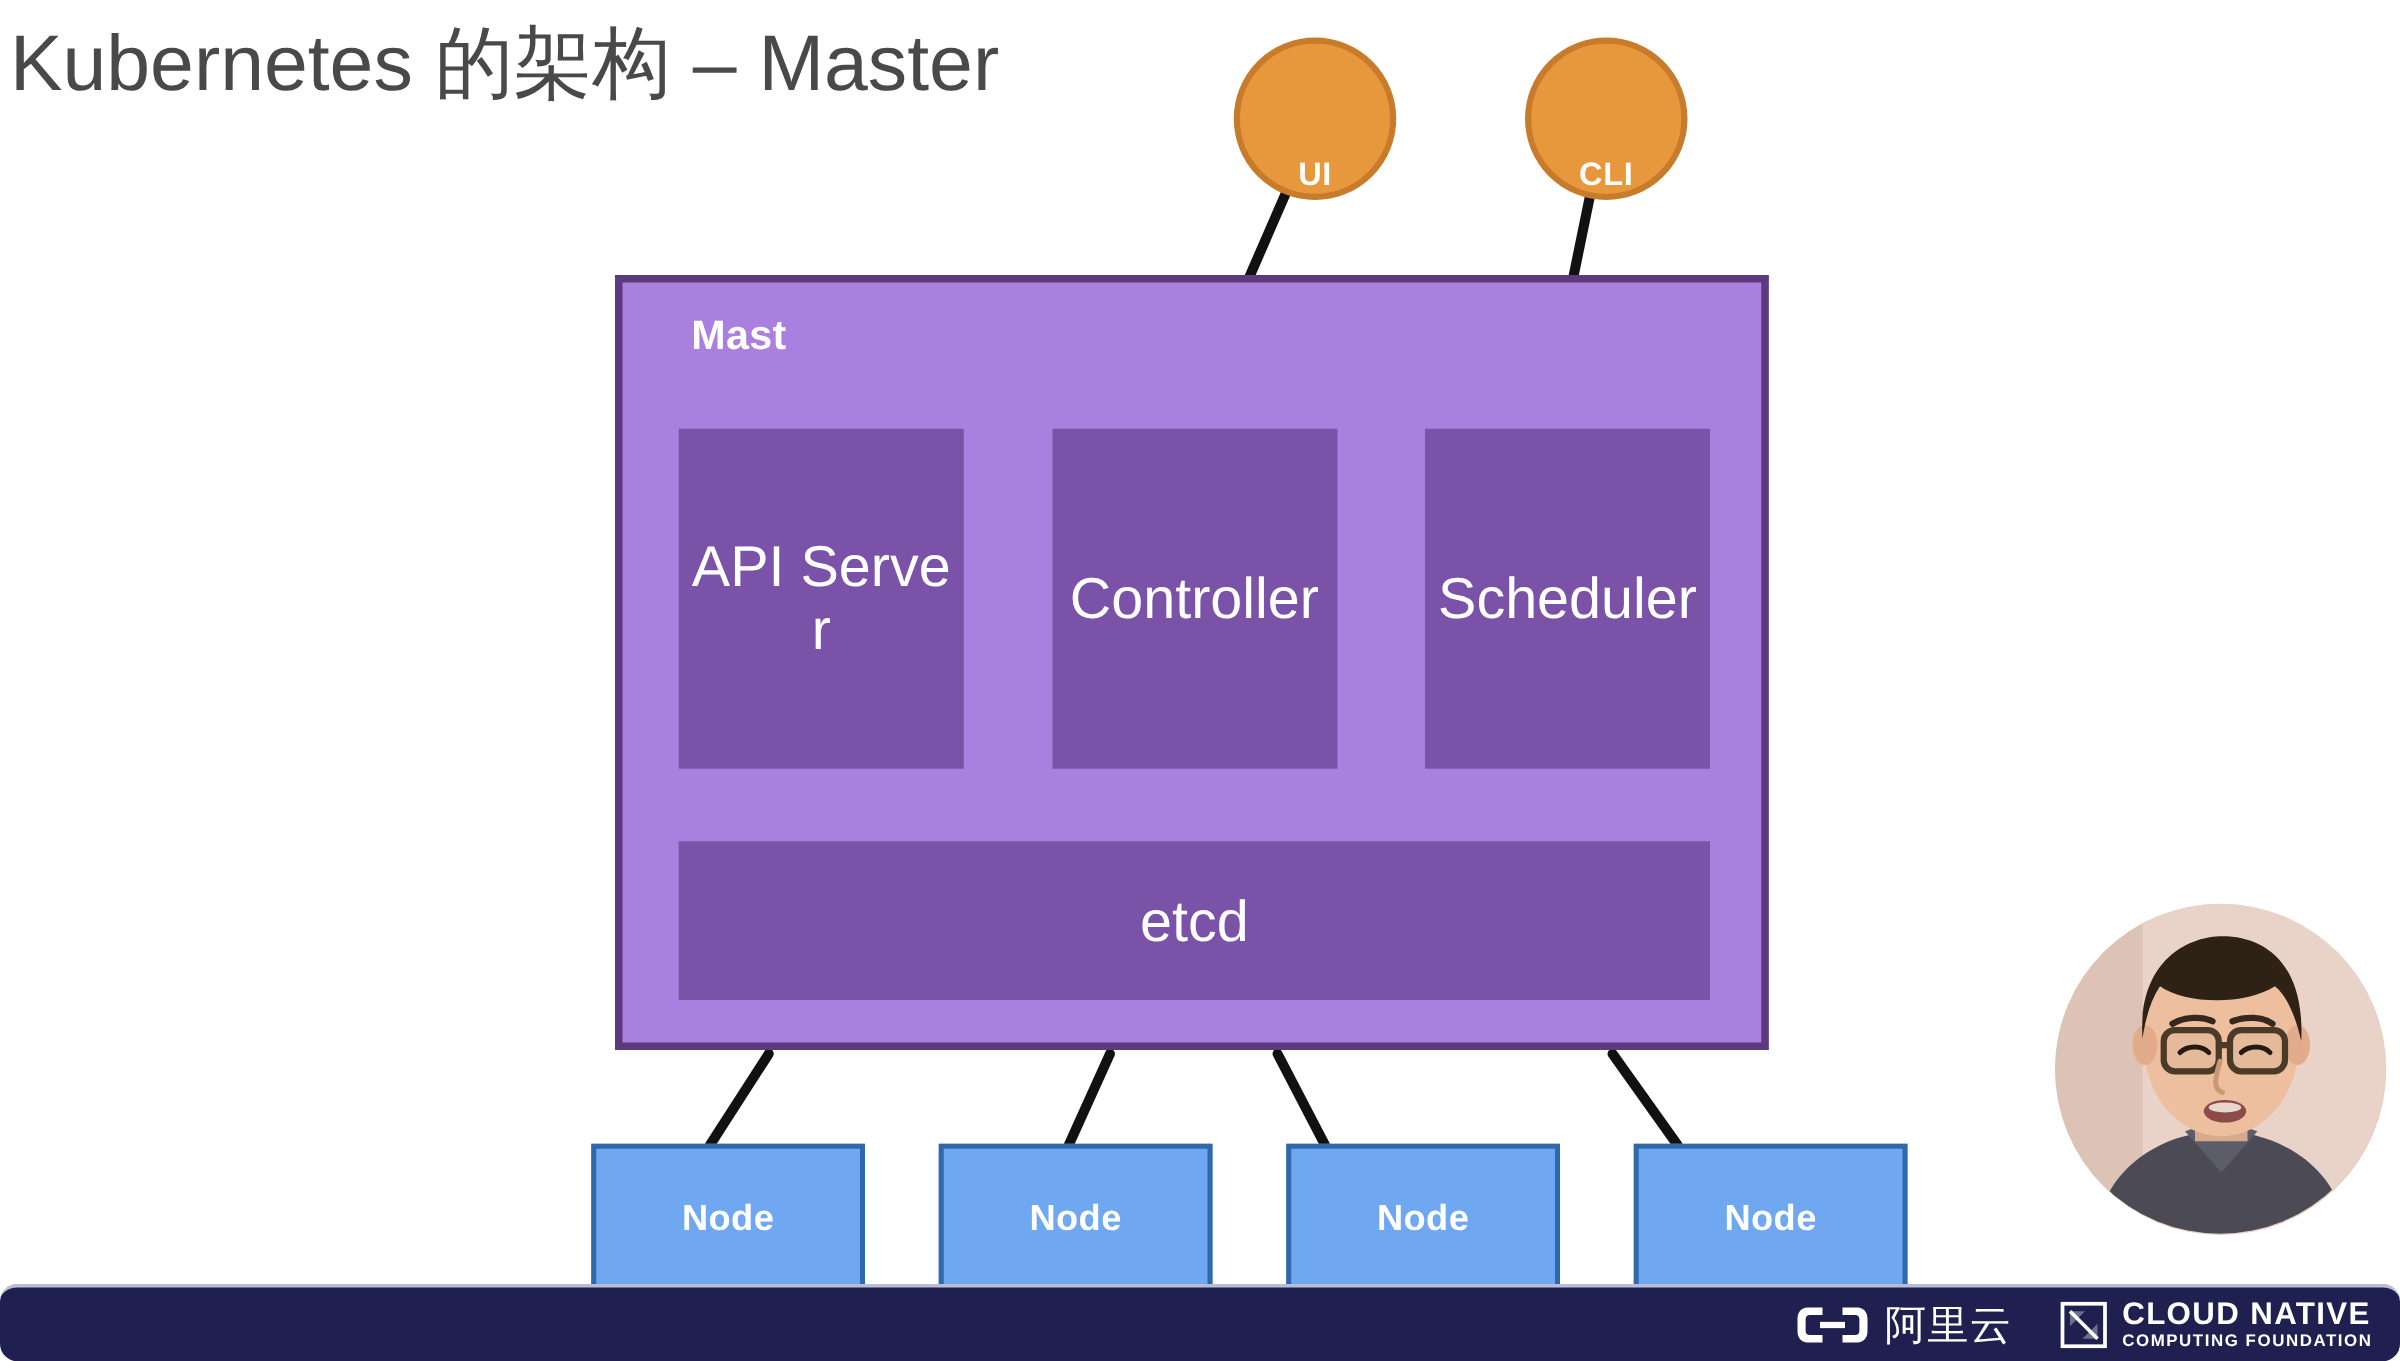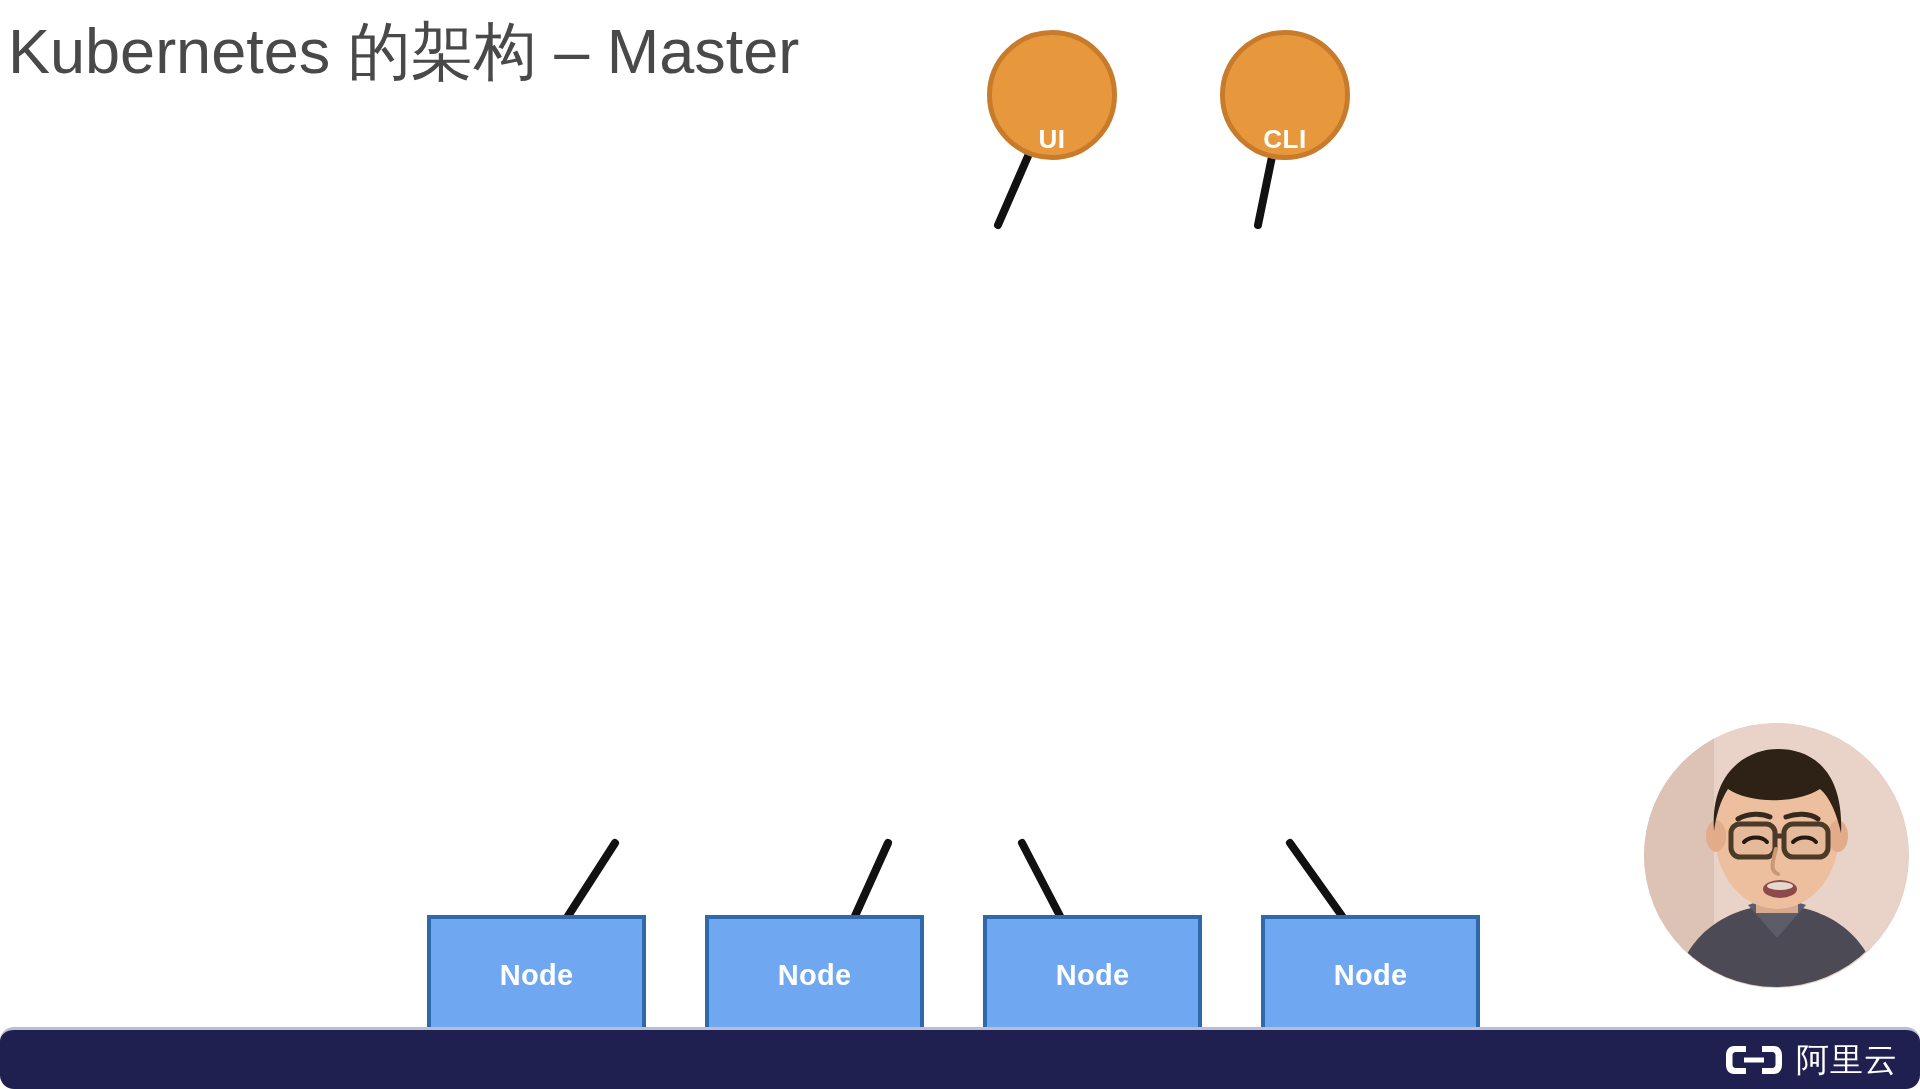--- a/index.html
+++ b/index.html
@@ -134,20 +134,21 @@
     background: #6fa8f0;
     border: 4px solid #2f69ab;
     box-sizing: border-box;
     display: flex;
     align-items: center;
     justify-content: center;
     color: #ffffff;
     font-size: 29px;
     font-weight: bold;
     letter-spacing: 0.3px;
+    margin-left: 46px;
   }
   #node-0 { left: 427px; }
   #node-1 { left: 705px; }
   #node-2 { left: 983px; }
   #node-3 { left: 1261px; }
 
   
   .webcam {
     position: absolute;
     left: 1644px;
@@ -228,20 +229,39 @@
     <line x1="1290" y1="843" x2="1342" y2="916" stroke="#111111" stroke-width="8" stroke-linecap="round"></line>
   </svg>
 
   <div class="client-circle" id="circle-ui">
     <span>UI</span>
   </div>
   <div class="client-circle" id="circle-cli">
     <span>CLI</span>
   </div>
 
+  <div class="master-box">
+    <div class="master-label">Mast</div>
+
+    <div class="component-row">
+      <div class="component-box">
+        <span>API Server</span>
+      </div>
+      <div class="component-box">
+        <span>Controller</span>
+      </div>
+      <div class="component-box">
+        <span>Scheduler</span>
+      </div>
+    </div>
+
+    <div class="etcd-box">
+      <span>etcd</span>
+    </div>
+  </div>
 
   <div class="node-box" id="node-0">
     <span>Node</span>
   </div>
   <div class="node-box" id="node-1">
     <span>Node</span>
   </div>
   <div class="node-box" id="node-2">
     <span>Node</span>
   </div>
@@ -295,16 +315,28 @@
 
     <div class="brand">
       <svg width="60" height="34" viewBox="0 0 60 34">
         <path d="M22 3 L10 3 C5 3 2 7 2 12 L2 22 C2 27 5 31 10 31 L22 31 L22 25 L12 25 C9.5 25 8.5 23.5 8.5 21.5 L8.5 12.5 C8.5 10.5 9.5 9 12 9 L22 9 Z" fill="#ffffff"></path>
         <path d="M38 3 L50 3 C55 3 58 7 58 12 L58 22 C58 27 55 31 50 31 L38 31 L38 25 L48 25 C50.5 25 51.5 23.5 51.5 21.5 L51.5 12.5 C51.5 10.5 50.5 9 48 9 L38 9 Z" fill="#ffffff"></path>
         <rect x="20" y="14.5" width="20" height="5" fill="#ffffff"></rect>
       </svg>
       <span class="brand-text-cn">阿里云</span>
     </div>
 
+    <div class="brand">
+      <svg width="38" height="38" viewBox="0 0 38 38">
+        <rect x="2" y="2" width="34" height="34" fill="none" stroke="#ffffff" stroke-width="3"></rect>
+        <path d="M8 8 L30 30" stroke="#ffffff" stroke-width="3"></path>
+        <path d="M8 8 L8 20 L20 8 Z" fill="#ffffff" fill-opacity="0.35"></path>
+        <path d="M30 30 L30 18 L18 30 Z" fill="#ffffff" fill-opacity="0.35"></path>
+      </svg>
+      <div class="cncf-stack">
+        <span class="cncf-top">CLOUD NATIVE</span>
+        <span class="cncf-bottom">COMPUTING FOUNDATION</span>
+      </div>
+    </div>
 
   </div>
 
 </div>
 
 </body></html>

